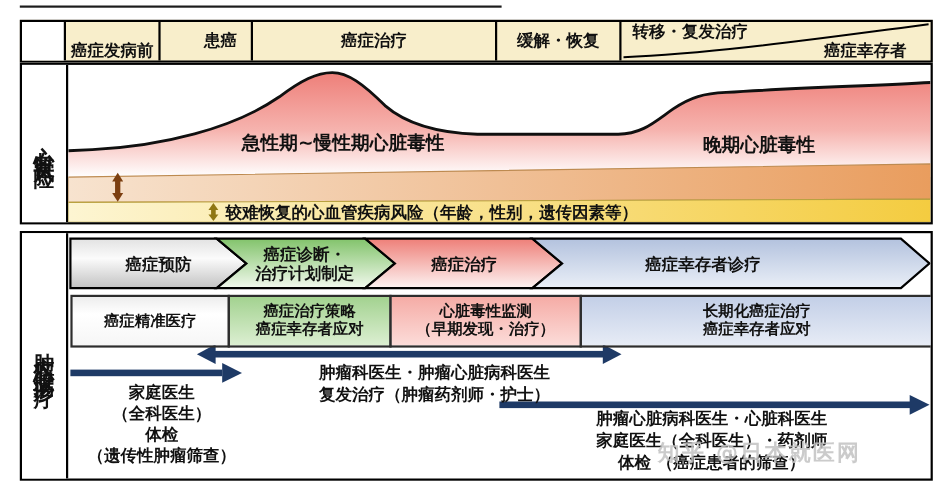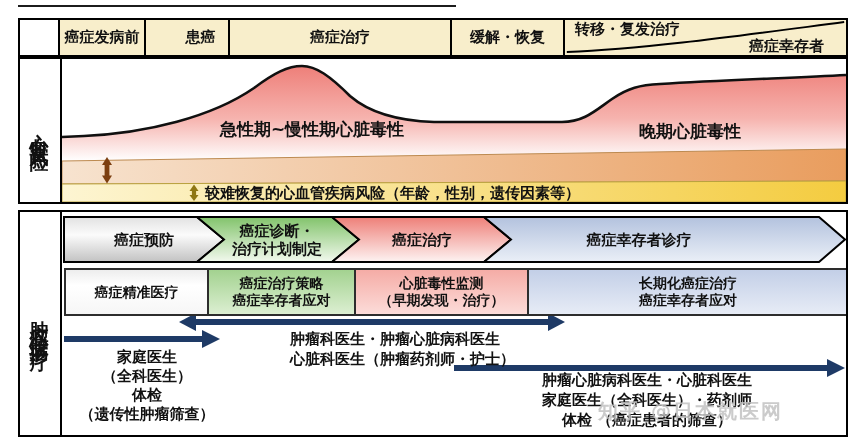--- a/index.html
+++ b/index.html
@@ -9,21 +9,21 @@
   }
   .abs{position:absolute;box-sizing:border-box;}
   
   #top-rule{left:18px;top:5px;width:438px;height:2px;background:#1c1c1c;}
   
   #header{left:18px;top:18px;width:830px;height:39px;border:2px solid #000;display:flex;background:#f8eecb;}
   .hcell{box-sizing:border-box;border-right:2px solid #000;display:flex;align-items:center;justify-content:center;
          font-size:15px;line-height:17px;white-space:nowrap;}
   .hcell:last-child{border-right:none;}
   #hcell-empty{width:40px;background:#fff;}
-  #hcell-1{width:86px;}#hcell-2{width:57px;margin-left:27px;}#hcell-3{width:222px;}#hcell-4{width:113px;}
+  #hcell-1{width:86px;align-items:flex-end;}#hcell-2{width:57px;margin-left:27px;}#hcell-3{width:222px;}#hcell-4{width:113px;}
   #hcell-split{flex:1;position:relative;}
   #hcell-split svg{position:absolute;left:0;top:0;width:100%;height:100%;}
   .split-top{position:absolute;left:10px;top:1px;font-size:15px;}
   .split-bottom{position:absolute;right:22px;bottom:0px;font-size:15px;}
   
   .frame{border:2px solid #000;display:flex;background:#fff;justify-content:flex-end;}
   #risk-box{left:18px;top:57px;width:830px;height:147px;}
   #care-box{left:18px;top:210px;width:830px;height:227px;}
   .side-col{width:40px;border-right:2px solid #000;display:flex;align-items:center;justify-content:center;background:#fff;flex:0 0 40px;}
   .side-col span{writing-mode:vertical-rl;text-orientation:upright;font-size:19px;letter-spacing:5px;line-height:40px;}
@@ -205,21 +205,21 @@
       </div>
 
       <div class="ann" id="ann-a">
         <div>家庭医生</div>
         <div>（全科医生）</div>
         <div>体检</div>
         <div>（遗传性肿瘤筛查）</div>
       </div>
       <div class="ann" id="ann-b">
         <div>肿瘤科医生・肿瘤心脏病科医生</div>
-        <div>心脏科医生（肿瘤药剂师・护士）</div>
+        <div>复发治疗（肿瘤药剂师・护士）</div>
       </div>
       <div class="ann" id="ann-c">
         <div>肿瘤心脏病科医生・心脏科医生</div>
         <div>家庭医生（全科医生）・药剂师</div>
         <div>体检 （癌症患者的筛查）</div>
       </div>
     </div>
   </div>
 
   <div class="abs" id="watermark">知乎 @日本就医网</div>

